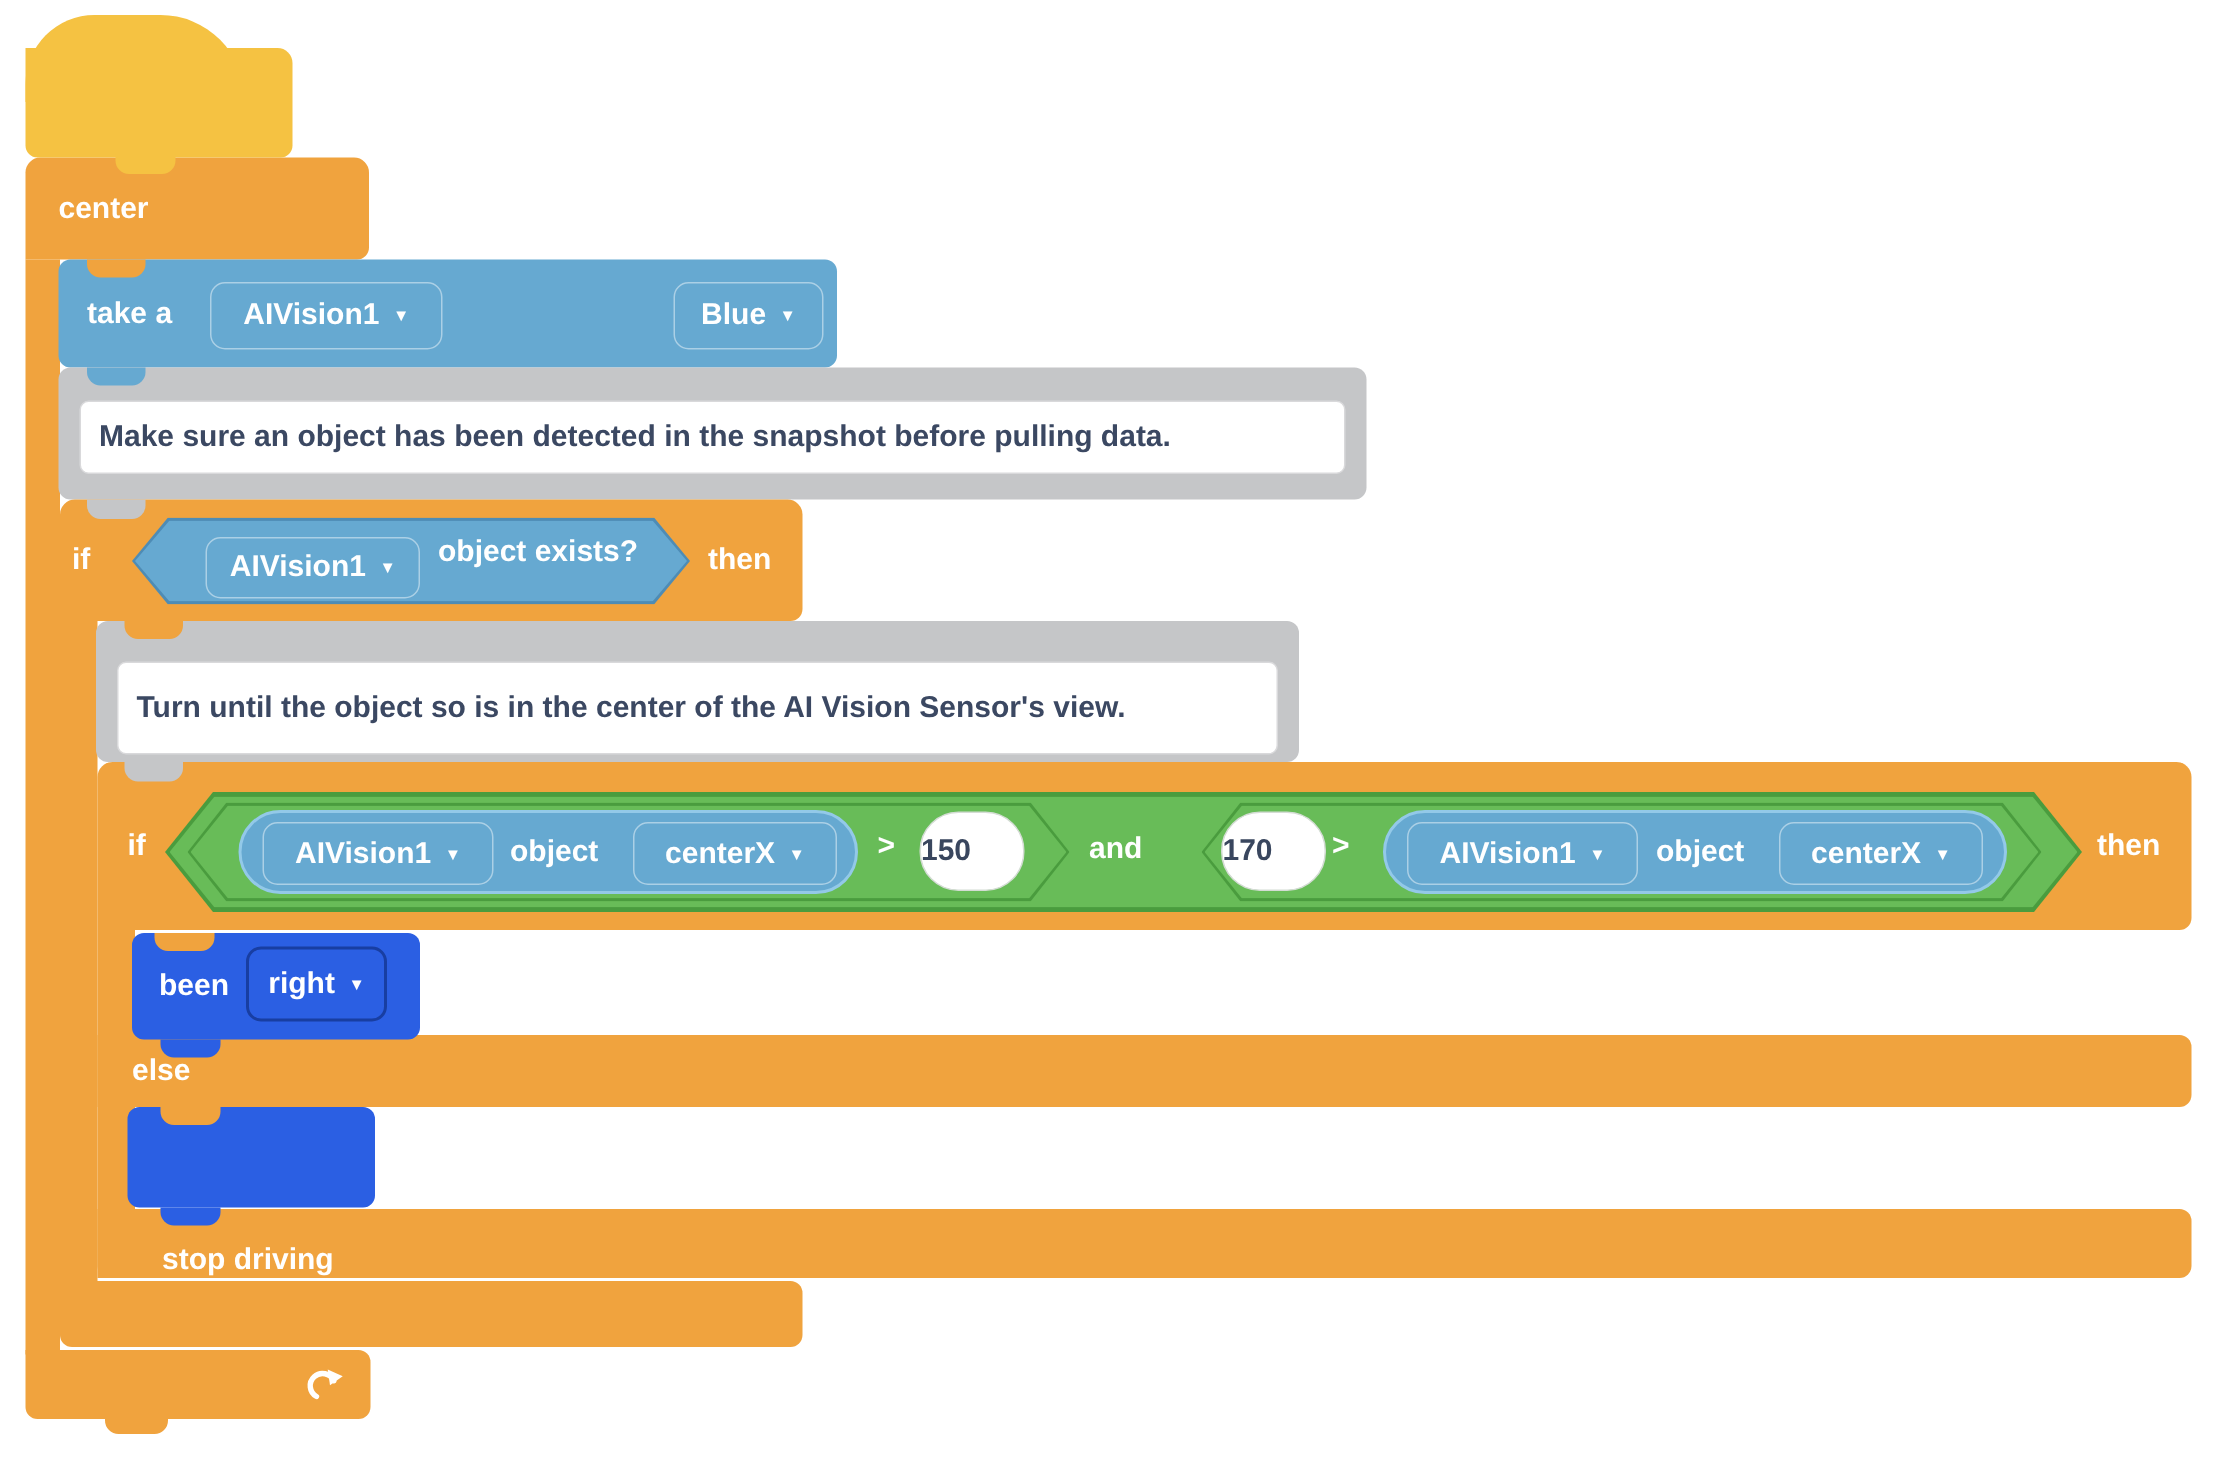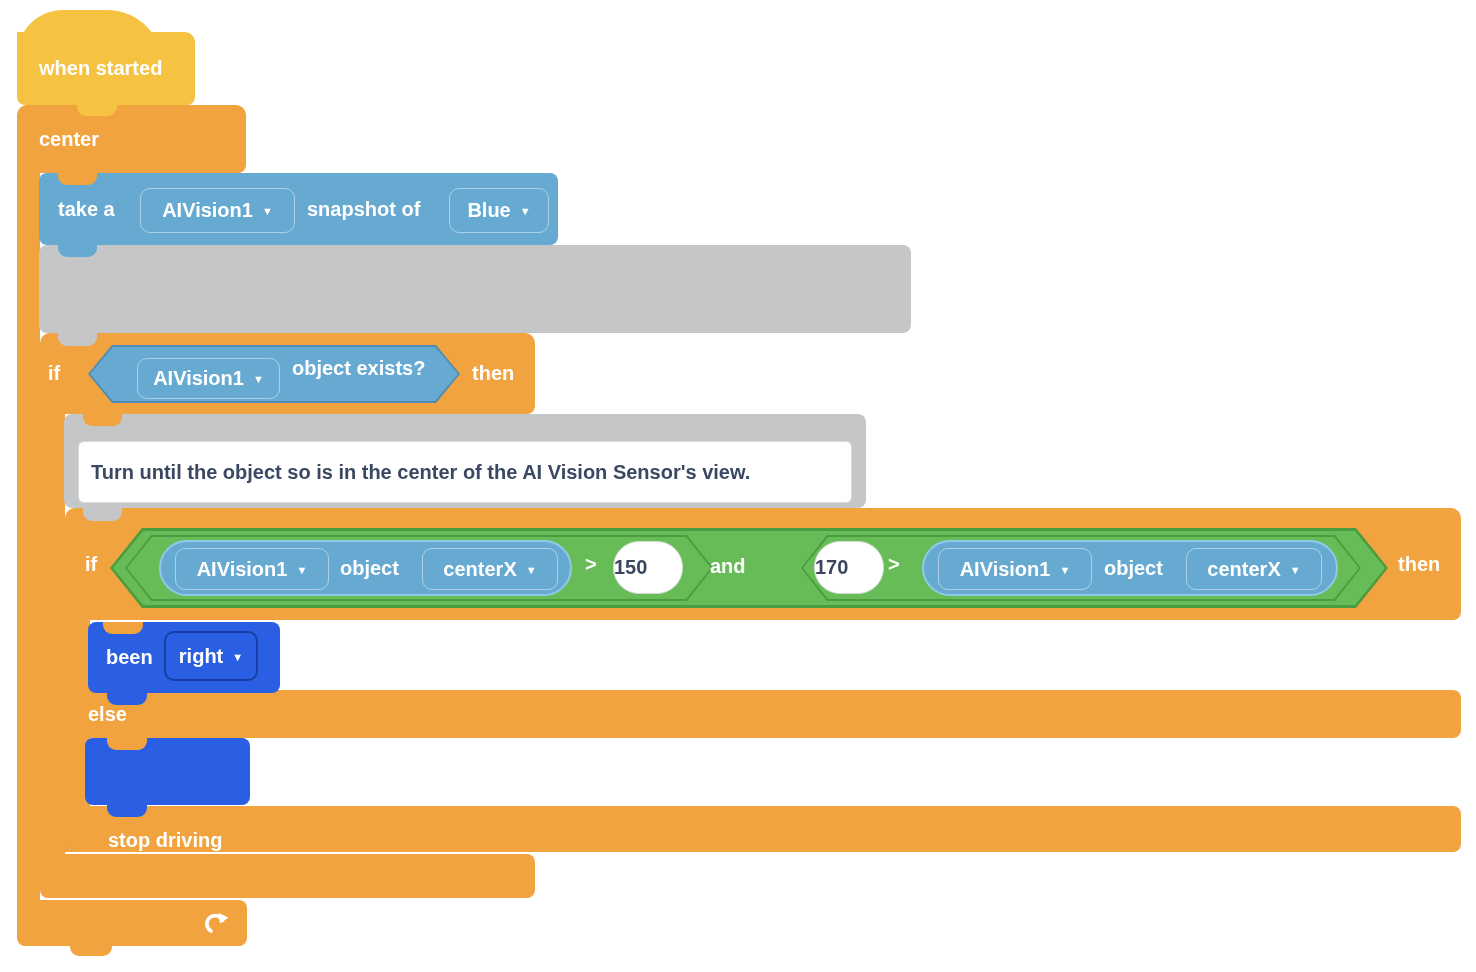--- a/index.html
+++ b/index.html
@@ -38,37 +38,38 @@
   <div class="bump orange" style="left:70px;top:944px;width:42px;height:12px;"></div>
   <span class="lbl" style="left:39px;top:105px;height:68px;">center</span>
   <svg class="abs" style="left:202px;top:910px;" width="30" height="28" viewBox="0 0 30 28">
     <path d="M9 21 A 8.2 8.2 0 1 1 20.5 10.5" fill="none" stroke="#ffffff" stroke-width="3.6" stroke-linecap="round"></path>
     <polygon points="16.5,3 26.5,7.5 18,13.5" fill="#ffffff"></polygon>
   </svg>
 
   <div class="seg yellow" style="left:17px;top:10px;width:146px;height:58px;border-radius:46px 56px 0 0;"></div>
   <div class="seg yellow" style="left:17px;top:32px;width:178px;height:73px;border-radius:0 10px 8px 8px;"></div>
   <div class="bump yellow" style="left:77px;top:103px;width:40px;height:13px;"></div>
-  <span class="lbl" style="left:39px;top:32px;height:73px;">when started</span>
 
   <div class="seg sblue" style="left:39px;top:173px;width:519px;height:72px;border-radius:8px;"></div>
   <div class="bump orange" style="left:58px;top:173px;width:39px;height:12px;"></div>
   <span class="lbl" style="left:58px;top:173px;height:72px;">take a</span>
   <div class="dd dd-blue" style="left:140px;top:188px;width:153px;height:43px;">
     <span>AIVision1</span>
     <span class="caret">▼</span>
   </div>
-  <span class="lbl" style="left:307px;top:173px;height:72px;">snapshot of</span>
   <div class="dd dd-blue" style="left:449px;top:188px;width:98px;height:43px;">
     <span>Blue</span>
     <span class="caret">▼</span>
   </div>
   <div class="bump sblue" style="left:58px;top:245px;width:39px;height:12px;"></div>
 
   <div class="seg gray" style="left:39px;top:245px;width:872px;height:88px;border-radius:8px;"></div>
+  <div class="comment-inner" style="left:53px;top:267px;width:844px;height:49px;">
+    <span>Make sure an object has been detected in the snapshot before pulling data.</span>
+  </div>
 
   <div class="seg orange" style="left:40px;top:333px;width:495px;height:81px;border-radius:10px 10px 8px 0;"></div>
   <div class="bump gray" style="left:58px;top:333px;width:39px;height:13px;"></div>
   <div class="seg orange" style="left:40px;top:414px;width:25px;height:440px;"></div>
   <div class="seg orange" style="left:40px;top:854px;width:495px;height:44px;border-radius:0 8px 8px 8px;"></div>
   <span class="lbl" style="left:48px;top:333px;height:81px;">if</span>
 
   <div class="hexb" style="left:88px;top:345px;width:372px;height:58px;background:#4e8cb5;
               clip-path:polygon(24px 0,348px 0,100% 50%,348px 100%,24px 100%,0 50%);">
     <div class="hexi" style="left:2px;top:2px;right:2px;bottom:2px;background:#66a9d1;
@@ -113,21 +114,21 @@
   <span class="lbl" style="left:340px;top:540px;height:56px;">object</span>
   <div class="dd dd-blue" style="left:422px;top:548px;width:134px;height:40px;">
     <span>centerX</span>
     <span class="caret">▼</span>
   </div>
   <span class="lbl" style="left:585px;top:508px;height:112px;">&gt;</span>
   <div class="oval" style="left:613px;top:541px;width:68px;height:51px;">
     <span>150</span>
   </div>
 
-  <span class="lbl" style="left:710px;top:508px;height:116px;">and</span>
+  <span class="lbl" style="left:726px;top:508px;height:116px;">and</span>
 
   <div class="hexb" style="left:801px;top:535px;width:560px;height:66px;background:#4a9c3e;
               clip-path:polygon(26px 0,calc(100% - 26px) 0,100% 50%,calc(100% - 26px) 100%,26px 100%,0 50%);">
     <div class="hexi" style="left:2px;top:2px;right:2px;bottom:2px;background:#68bc58;
               clip-path:polygon(25px 0,calc(100% - 25px) 0,100% 50%,calc(100% - 25px) 100%,25px 100%,0 50%);"></div>
   </div>
   <div class="oval" style="left:814px;top:541px;width:68px;height:51px;">
     <span>170</span>
   </div>
   <span class="lbl" style="left:888px;top:508px;height:112px;">&gt;</span>

